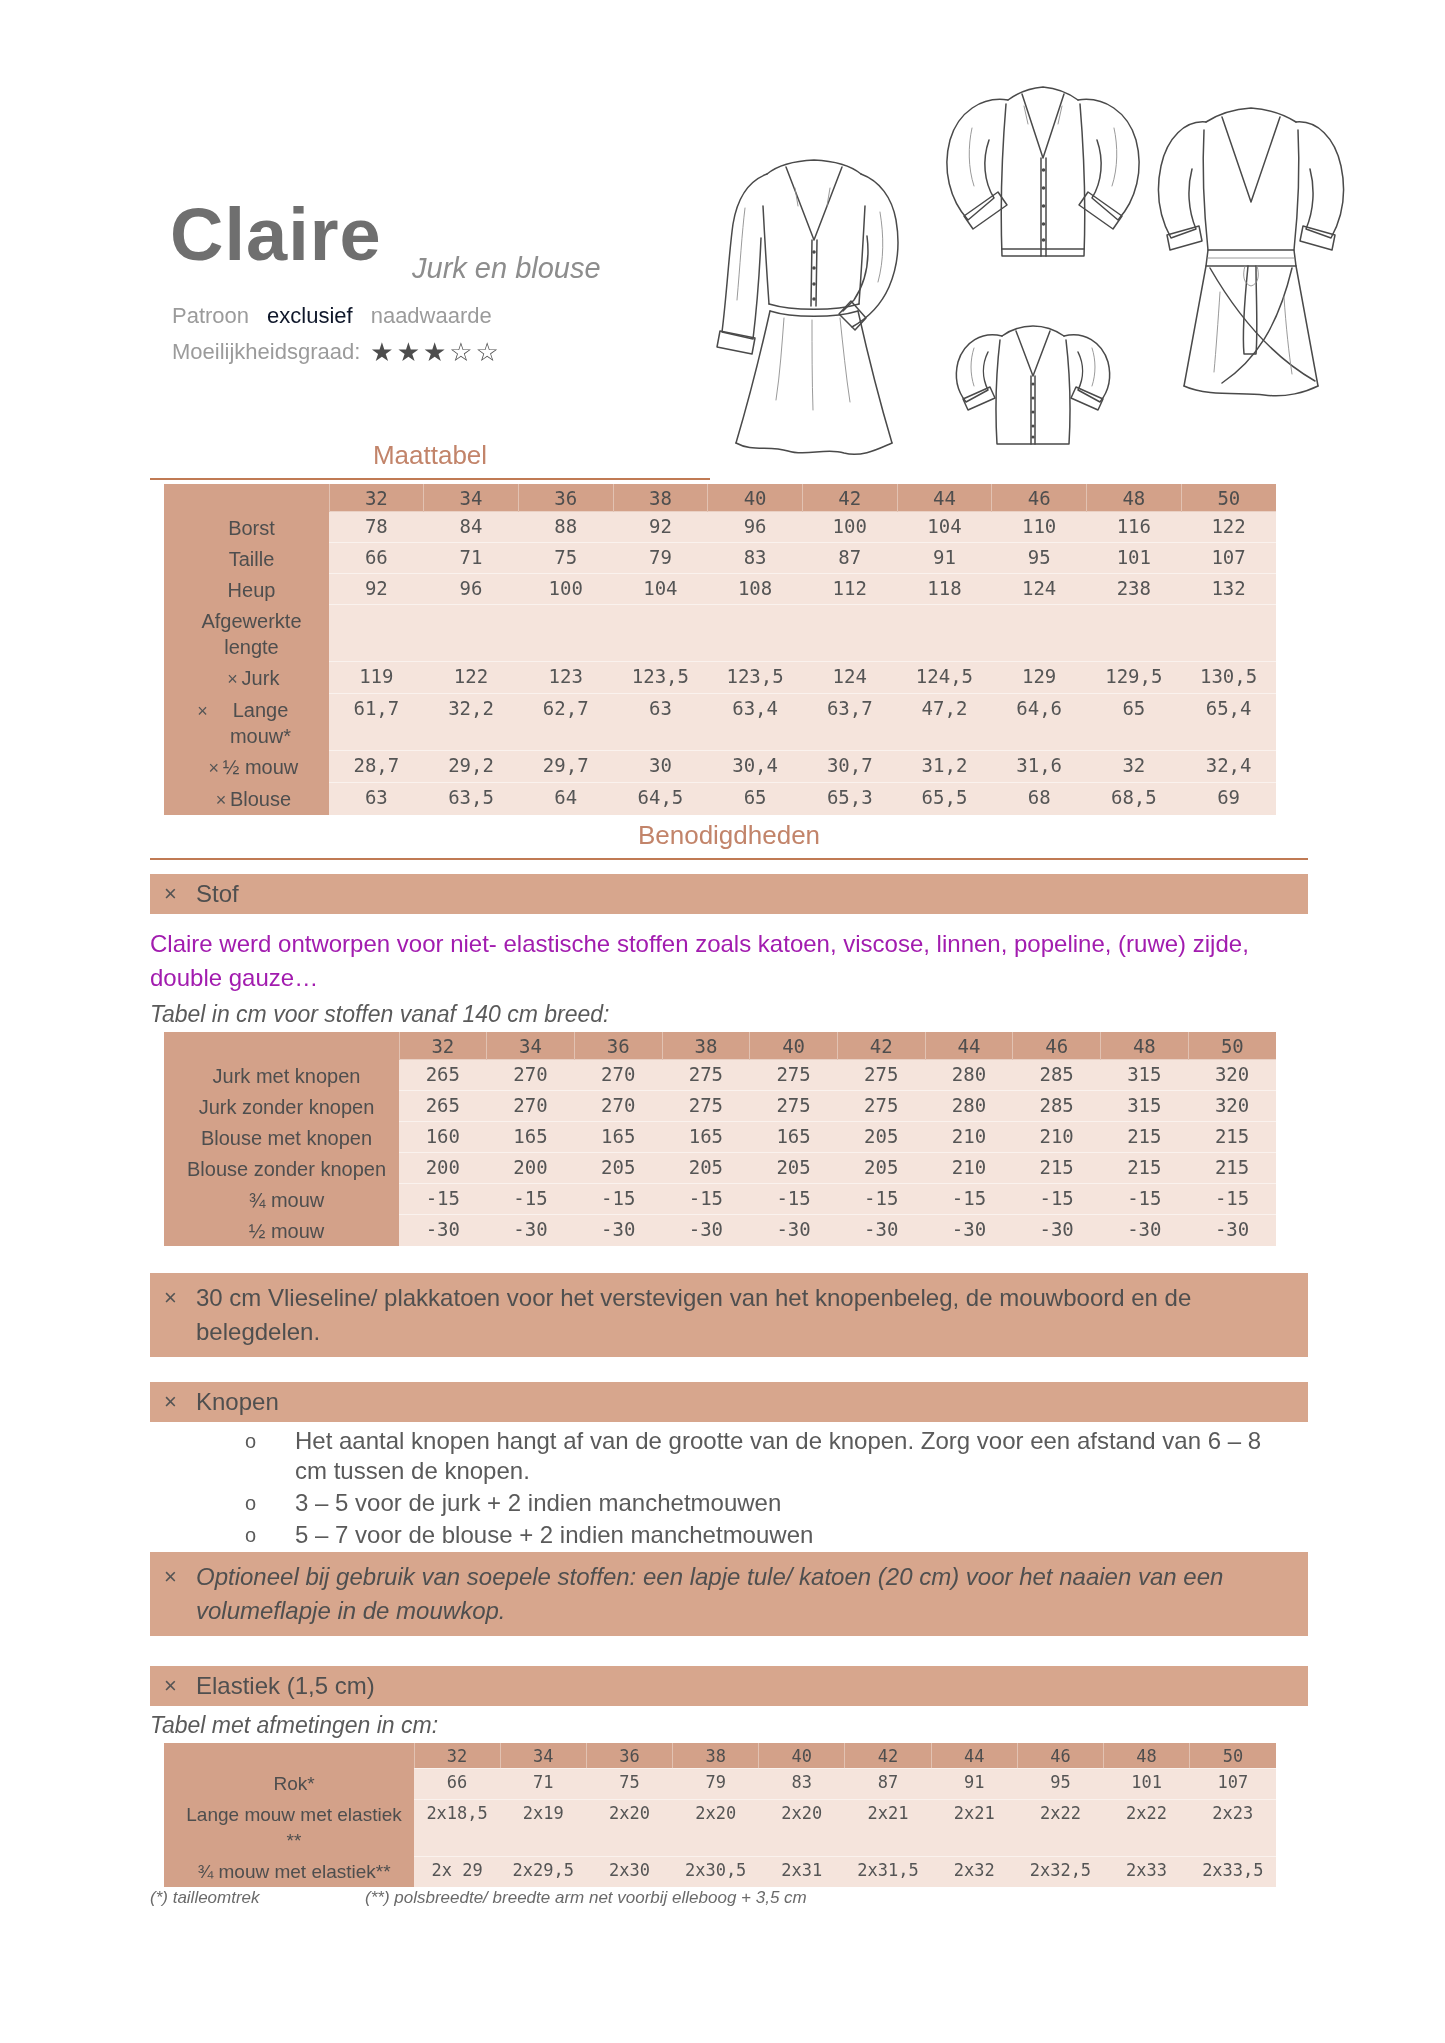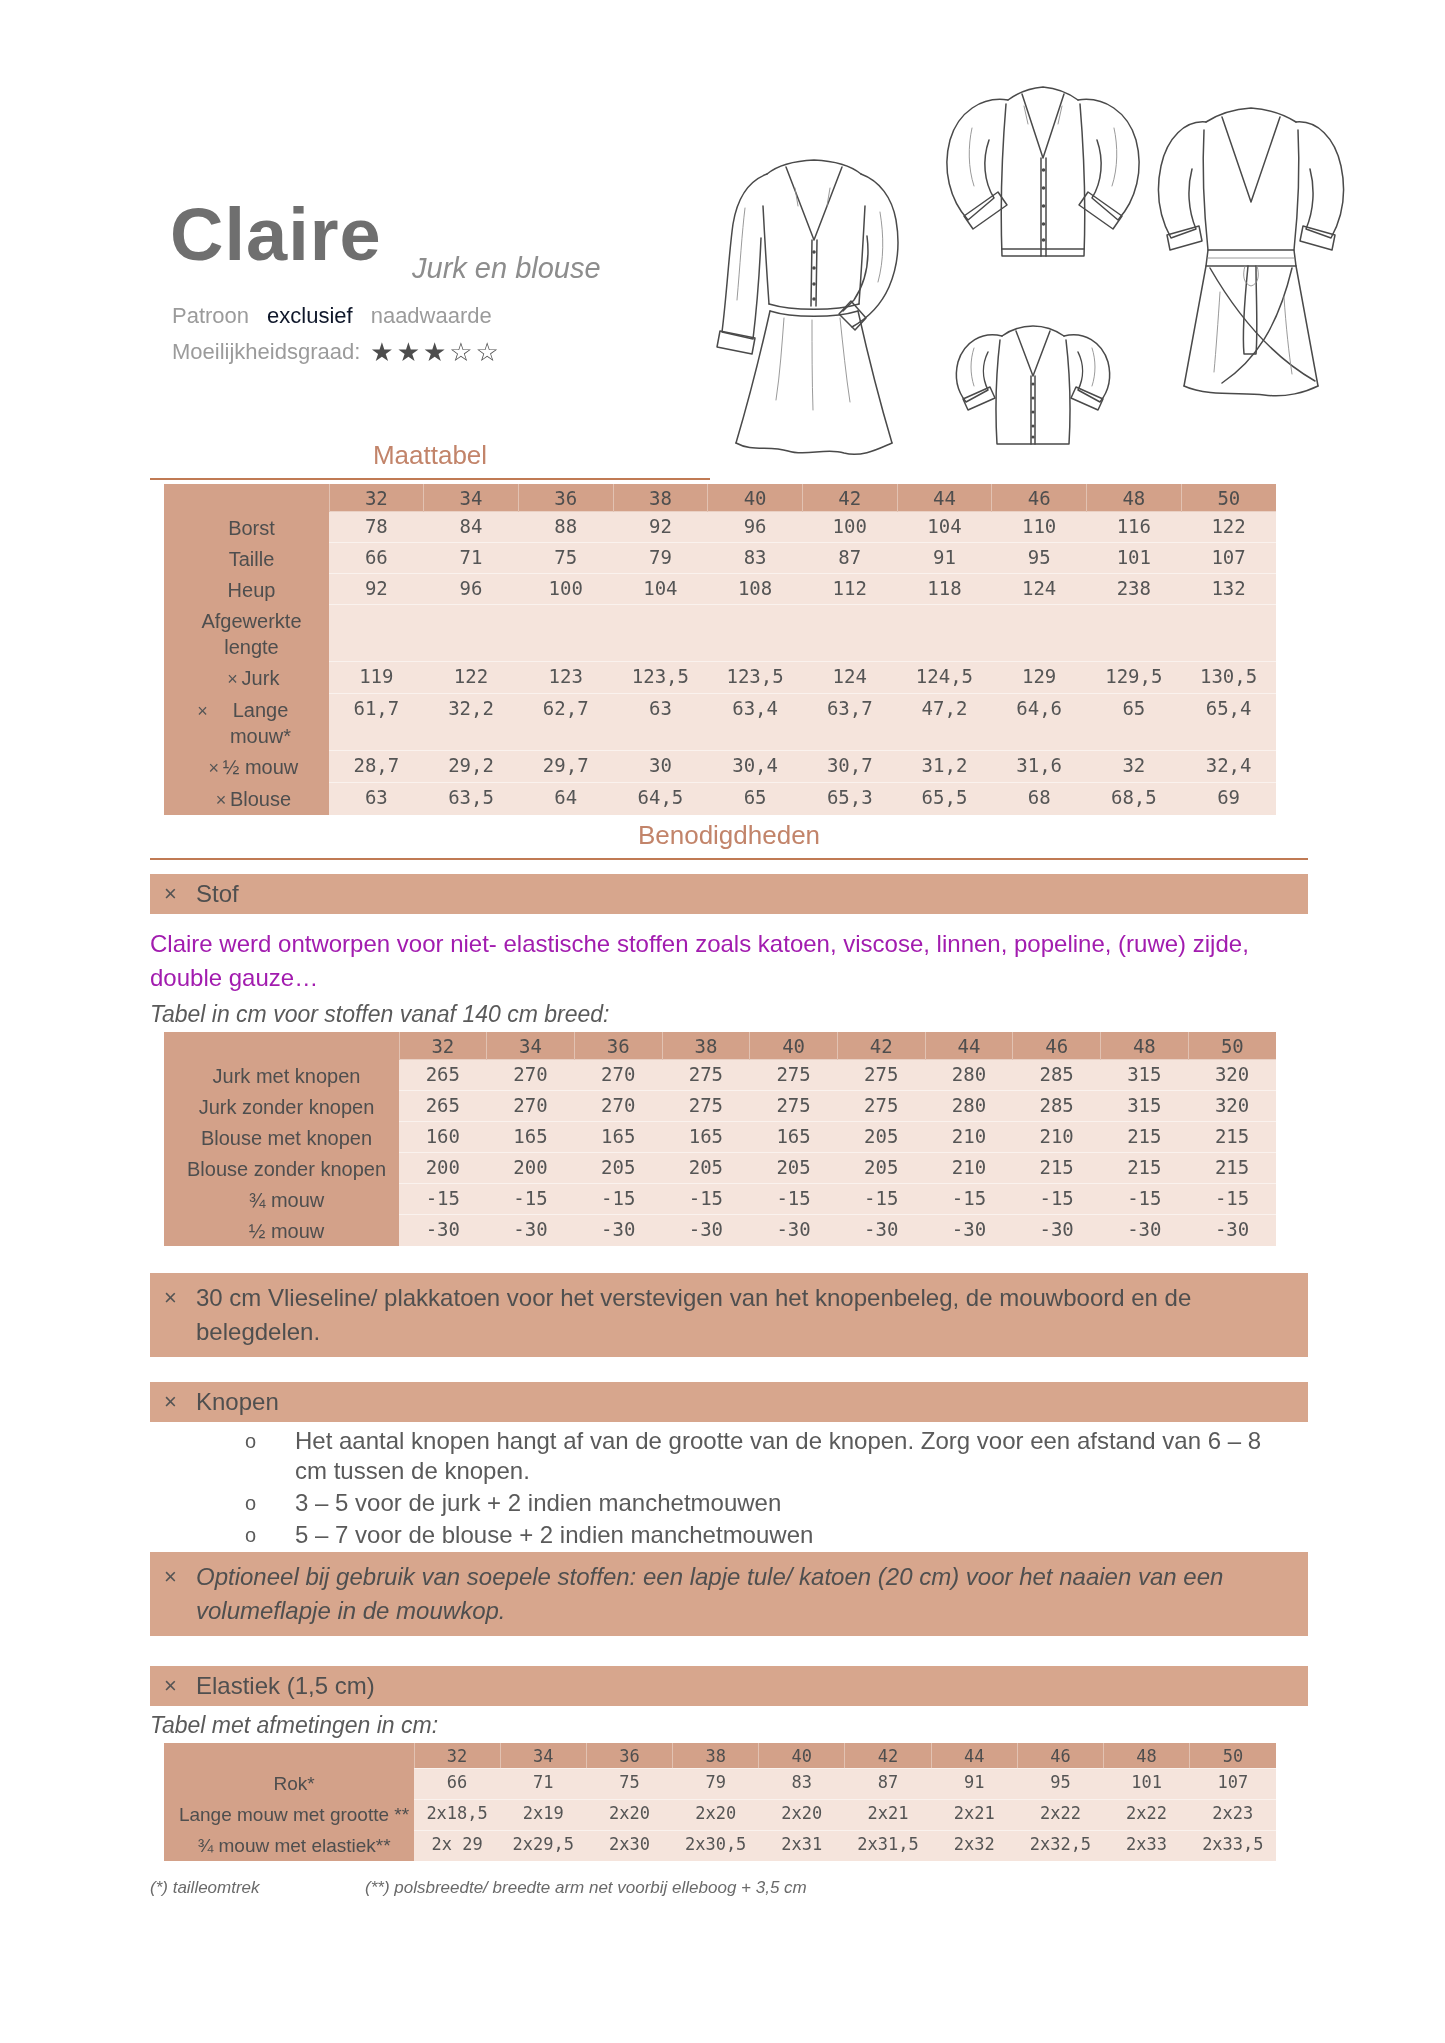--- a/index.html
+++ b/index.html
@@ -62,21 +62,21 @@
   .bullet-item .bdot { flex:0 0 50px; margin-left:95px; font-size:20px; }
   .bullet-item .btxt { flex:1; padding-right:10px; }
 
   
   .banner-vlieseline { margin-top:27px; }
   .banner-knopen { margin-top:25px; }
   .banner-optioneel { margin-top:0; }
   .banner-elastiek { margin-top:30px; }
 
   
-  .footnotes { display:flex; margin-top:16px; font-size:17px; font-style:italic; color:#6a6a6a; line-height:22px; }
+  .footnotes { display:flex; margin-top:0; font-size:17px; font-style:italic; color:#6a6a6a; line-height:22px; }
   .footnotes .fn1 { flex:0 0 215px; }
 </style>
 </head>
 <body>
 
 <div class="page">
 
   <div class="title">Claire</div>
   <div class="subtitle">Jurk en blouse</div>
   <div class="pattern-note"><span>Patroon</span><span class="emph">exclusief</span><span>naadwaarde</span></div>
@@ -504,21 +504,21 @@
             <td class="num">75</td>
             <td class="num">79</td>
             <td class="num">83</td>
             <td class="num">87</td>
             <td class="num">91</td>
             <td class="num">95</td>
             <td class="num">101</td>
             <td class="num">107</td>
           </tr>
           <tr>
-            <td class="label-cell"><span class="label-plain">Lange mouw met grootte **</span></td>
+            <td class="label-cell"><span class="label-plain">Lange mouw met elastiek **</span></td>
             <td class="num">2x18,5</td>
             <td class="num">2x19</td>
             <td class="num">2x20</td>
             <td class="num">2x20</td>
             <td class="num">2x20</td>
             <td class="num">2x21</td>
             <td class="num">2x21</td>
             <td class="num">2x22</td>
             <td class="num">2x22</td>
             <td class="num">2x23</td>

